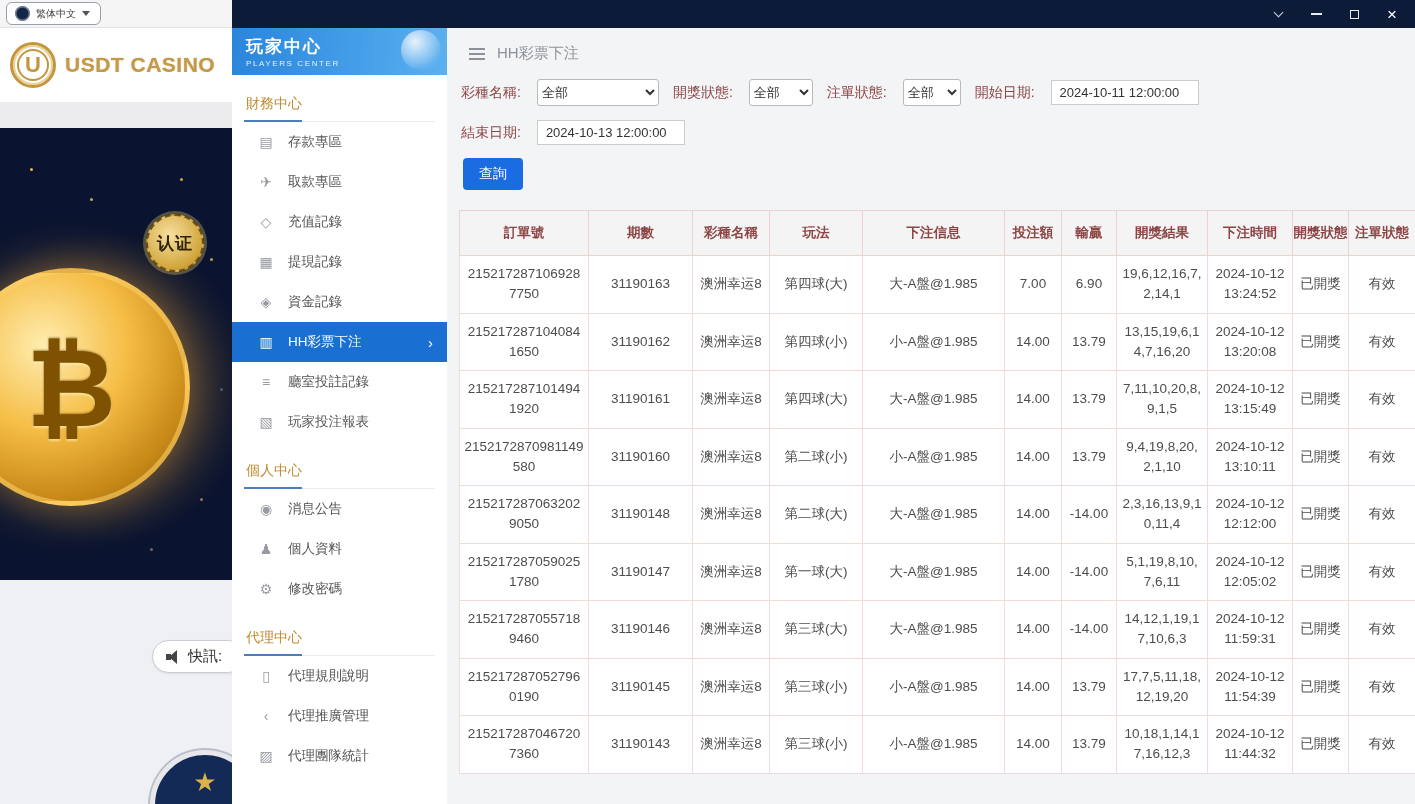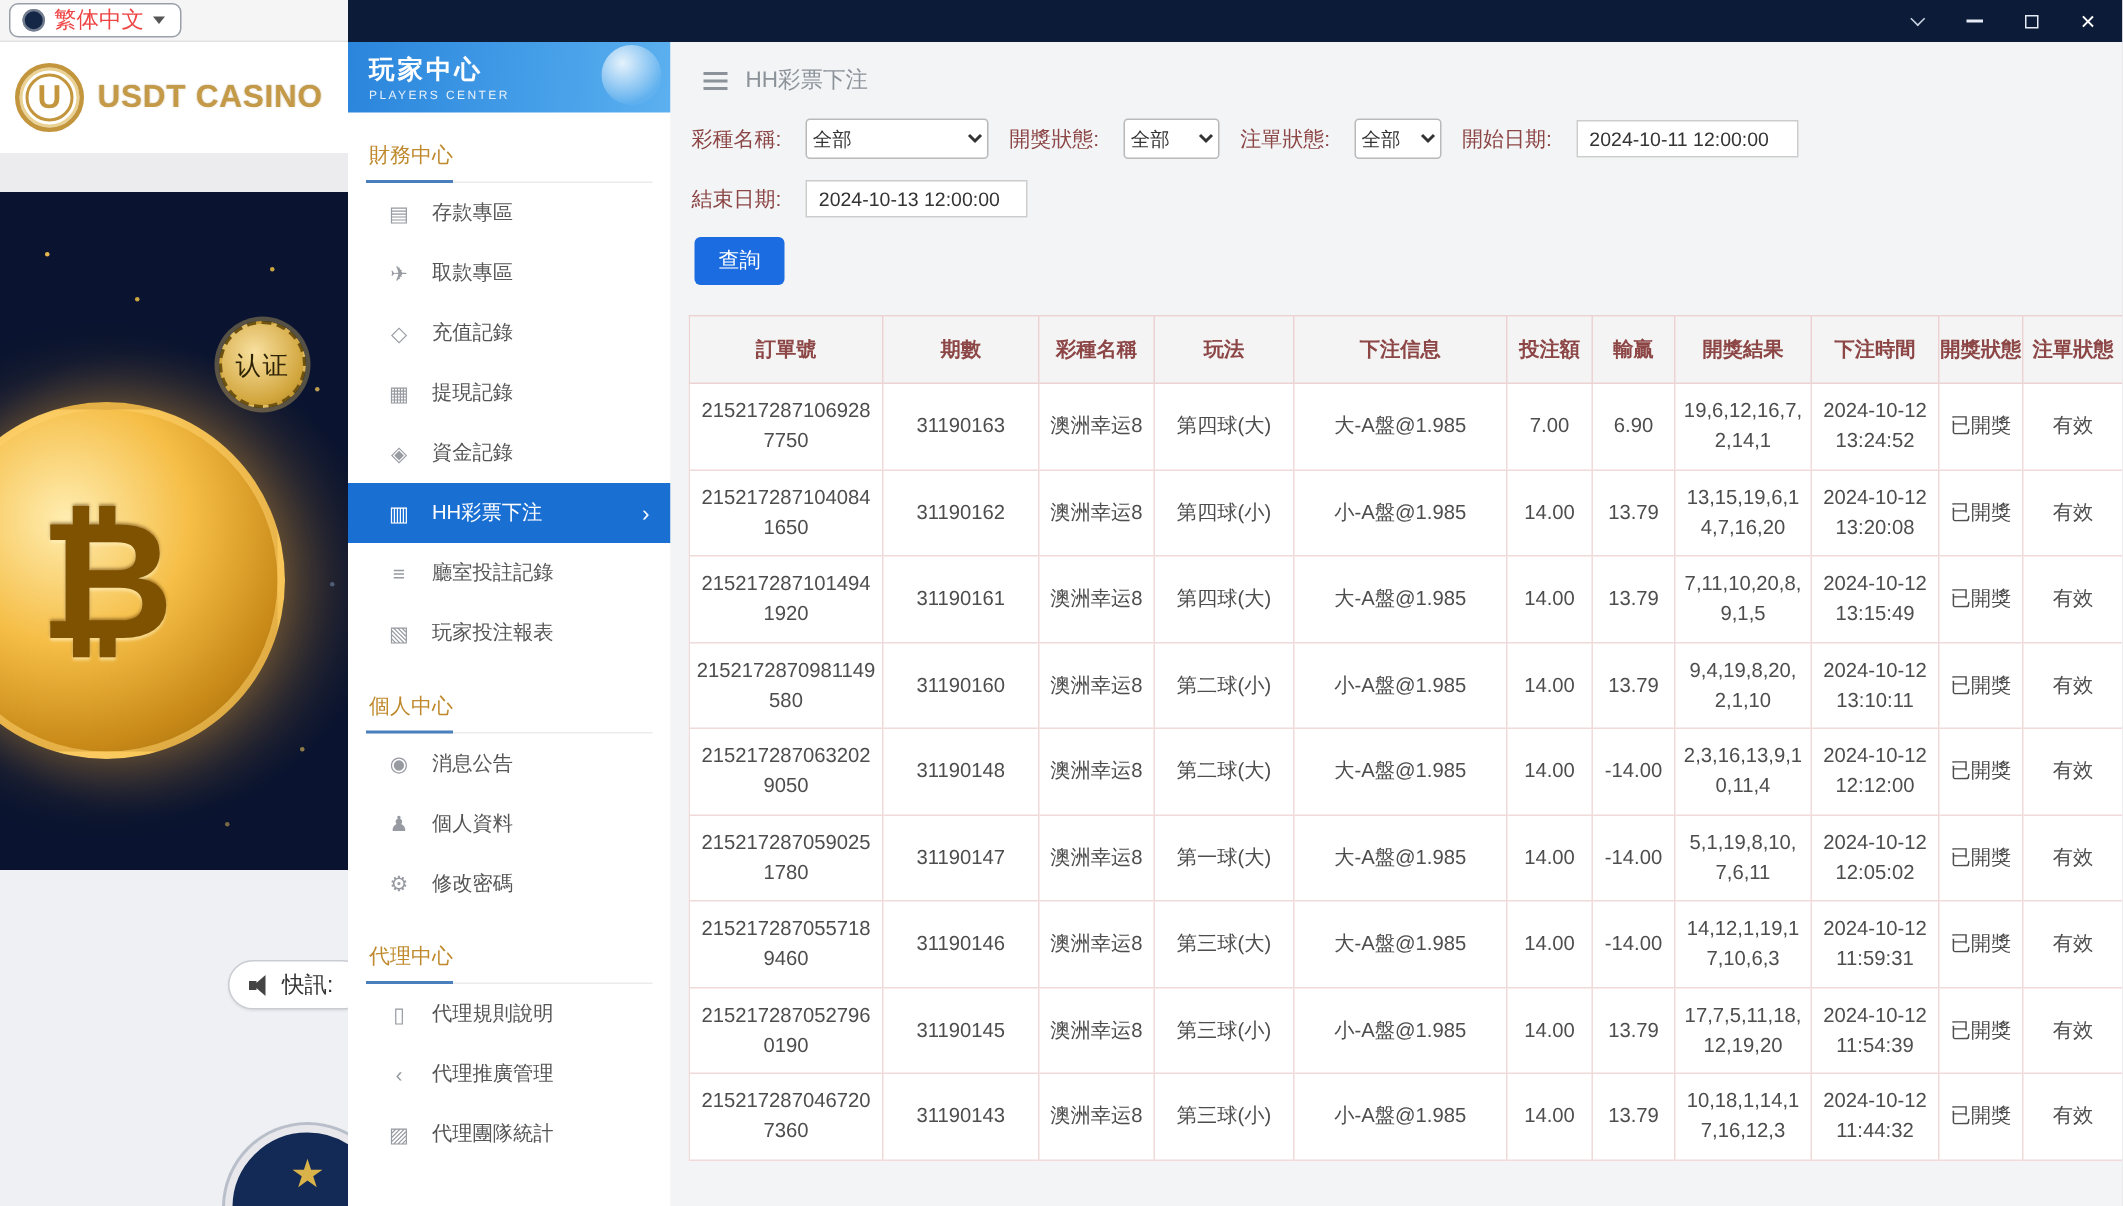--- a/index.html
+++ b/index.html
@@ -4,35 +4,35 @@
 <style>
   *{box-sizing:border-box;margin:0;padding:0}
   body{margin:0;background:#d8d8d8;font-family:"Liberation Sans","DejaVu Sans",sans-serif}
   .app{position:relative;width:1415px;height:804px;display:flex;overflow:hidden;background:#f3f4f6}
 
   
   .left-col{width:232px;min-width:232px;height:100%;background:#eef0f3;position:relative;overflow:hidden;display:flex;flex-direction:column}
   .lang-bar{height:28px;background:#f5f5f6;border-bottom:1px solid #e2e2e2;display:flex;align-items:center;padding-left:6px}
   .lang-box{display:flex;align-items:center;gap:6px;background:#fff;border:1px solid #9aa0a8;border-radius:6px;height:23px;padding:0 10px 0 8px;cursor:pointer}
   .globe{width:15px;height:15px;border-radius:50%;background:#152747;box-shadow:inset 0 0 0 1.5px rgba(255,255,255,.4)}
-  .lang-text{font-size:15px;color:#ef4444}
+  .lang-text{font-size:10px;color:#404040}
   .caret{width:0;height:0;border-left:4px solid transparent;border-right:4px solid transparent;border-top:5px solid #555}
 
   .logo-row{height:74px;background:#fff;display:flex;align-items:center;padding-left:10px;gap:9px;cursor:pointer}
   .coin{width:46px;height:46px;border-radius:50%;border:3px solid #c3963e;display:flex;align-items:center;justify-content:center;box-shadow:inset 0 0 0 2px #ead295}
   .coin i{font-style:normal;font-weight:bold;font-size:22px;color:#c3963e;border:2px solid #c3963e;border-radius:50%;width:32px;height:32px;display:flex;align-items:center;justify-content:center}
   .brand-text{font-size:21px;font-weight:bold;color:#c49a48;letter-spacing:.5px;text-shadow:0 1px 0 #fff,0 0 1px #8a6a20}
   .strip{height:26px;background:#ececee}
 
   .hero{position:relative;height:452px;background:#0a1430;overflow:hidden}
   .hero .glow{position:absolute;left:-70px;top:90px;width:340px;height:340px;border-radius:50%;background:radial-gradient(circle,rgba(255,170,40,.30),transparent 65%)}
   .btc-coin{position:absolute;left:-48px;top:140px;width:238px;height:238px;border-radius:50%;background:radial-gradient(circle at 38% 32%,#ffedb0,#f5bd45 40%,#c98a18 72%,#8f5e06);border:5px solid rgba(255,210,110,.55);box-shadow:0 0 48px rgba(255,180,60,.5);display:flex;align-items:center;justify-content:center}
   .btc-coin span{font-size:110px;font-weight:bold;color:#7e5200;text-shadow:0 2px 2px rgba(255,240,190,.6),0 -1px 2px rgba(90,50,0,.5)}
   .cert{position:absolute;left:146px;top:86px;width:58px;height:58px;border-radius:50%;background:radial-gradient(circle at 40% 35%,#f8e0a0,#d1a53c 70%,#a87e1e);border:2px dashed #6e5310;display:flex;align-items:center;justify-content:center;box-shadow:0 0 0 3px rgba(230,195,110,.35)}
-  .cert span{font-size:17px;font-weight:normal;color:#2e2405;letter-spacing:1px}
+  .cert span{font-size:17px;font-weight:bold;color:#2e2405;letter-spacing:1px}
   .dots{position:absolute;left:30px;top:40px;width:3px;height:3px;border-radius:50%;background:#e8b64f;box-shadow:60px 30px 0 #caa43f,150px 10px 0 #caa43f,180px 90px 0 rgba(230,190,90,.8),20px 300px 0 rgba(230,190,90,.7),170px 330px 0 rgba(230,190,90,.6),120px 380px 0 rgba(230,190,90,.5),40px 180px 0 rgba(120,150,200,.5),190px 220px 0 rgba(120,150,200,.5)}
 
   .left-bottom{flex:1;position:relative;background:#eef0f3}
   .news-pill{position:absolute;left:152px;top:60px;height:33px;display:flex;align-items:center;gap:8px;background:#fff;border:1px solid #c9ccd2;border-radius:17px;padding:0 22px 0 13px;font-size:15px;color:#333;box-shadow:0 1px 2px rgba(0,0,0,.08);cursor:pointer;white-space:nowrap}
   .speaker{position:relative;width:14px;height:13px}
   .speaker::before{content:"";position:absolute;left:0;top:4px;width:5px;height:6px;background:#444}
   .speaker::after{content:"";position:absolute;left:3px;top:0;border:7px solid transparent;border-right:8px solid #444;border-left:0}
   .bottom-badge{position:absolute;left:150px;top:170px;width:110px;height:110px;border-radius:50%;background:#122a55;border:5px solid #e8e8ec;box-shadow:0 0 0 2px #b9bfca;display:flex;align-items:flex-start;justify-content:center}
   .bottom-badge span{color:#d9b34a;font-size:26px;margin-top:12px}
 

